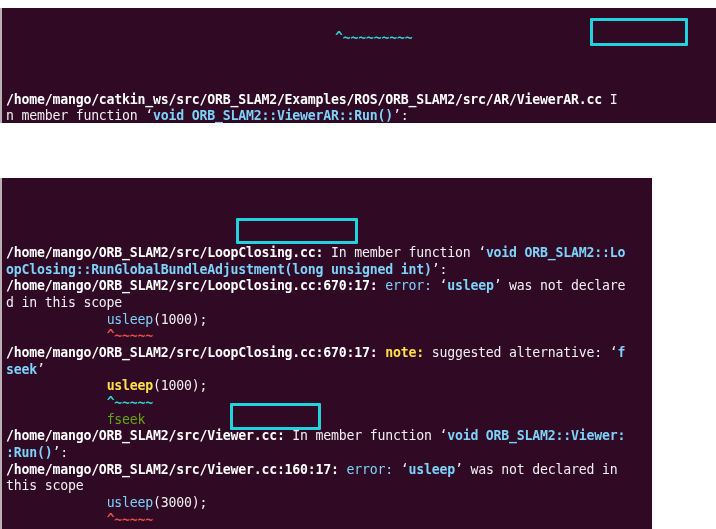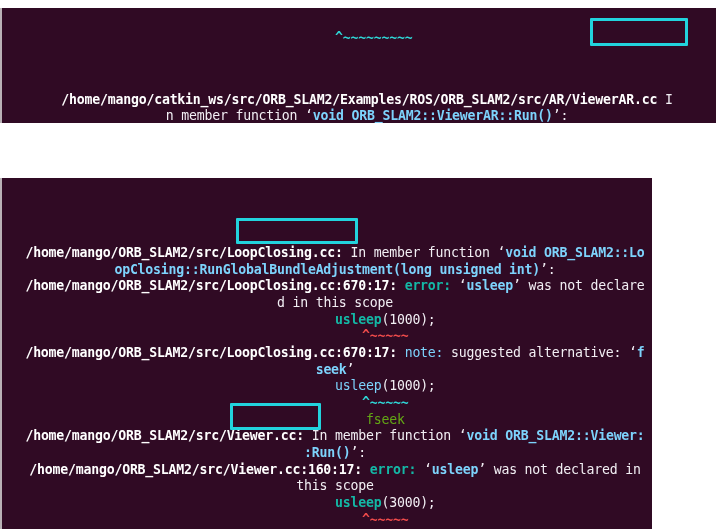--- a/index.html
+++ b/index.html
@@ -43,28 +43,27 @@
     height: 351px;
     border-left: 2px solid #b9b1b6;
   }
 
   .term-inner {
     position: relative;
     padding: 0;
   }
   .line {
     height: 16.7px;
-    padding-left: 16px;
+    padding-left: 4px;
     white-space: pre;
-    text-align: center;
   }
   .c-bold   { color: #7dd3fc; font-weight: bold; }
   .c-path   { color: #ffffff; font-weight: bold; }
-  .c-red    { color: #14b8a6; font-weight: bold; }
-  .c-cyan   { color: #7dd3fc; font-weight: normal; }
+  .c-red    { color: #7dd3fc; font-weight: normal; }
+  .c-cyan   { color: #fde047; font-weight: bold; }
   .c-green  { color: #63a615; }
   .c-plain  { color: #f2eff4; font-weight: normal; }
 
   
   .caret-red  { color: #ef4b4b; font-weight: bold; }
   .caret-cyan { color: #2fd6d6; font-weight: bold; }
 
   
   .annot-box {
     position: absolute;

